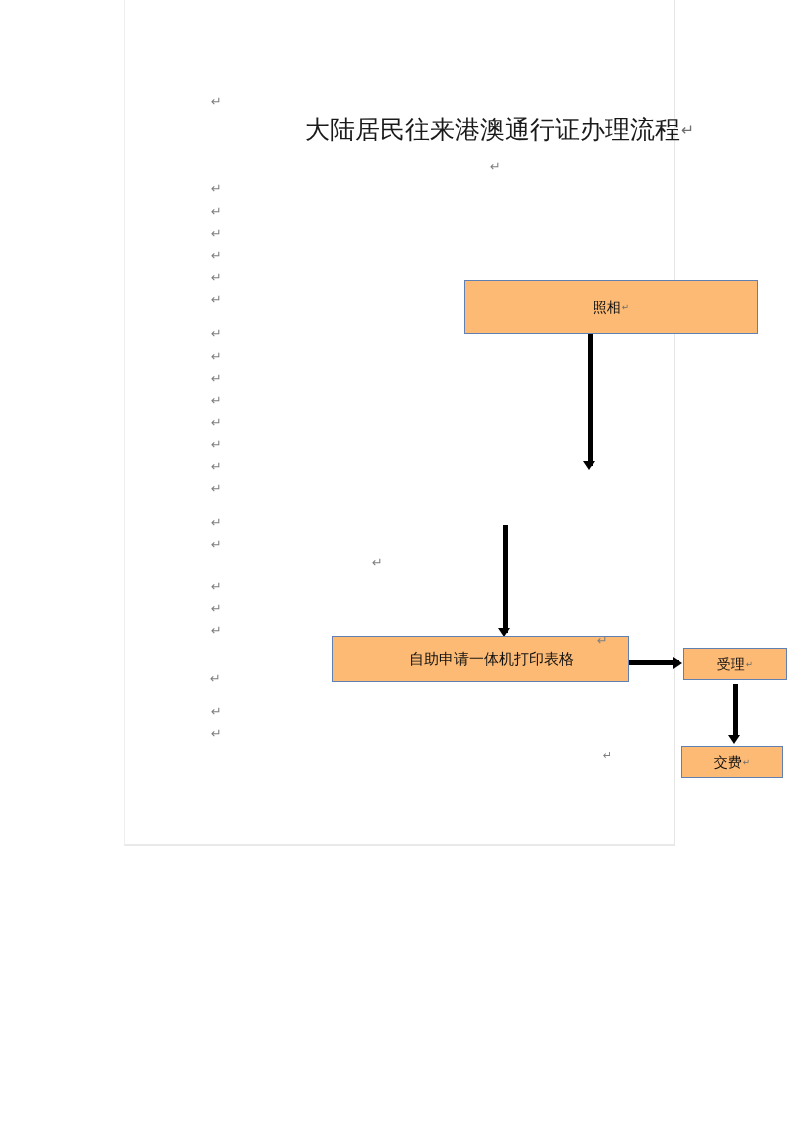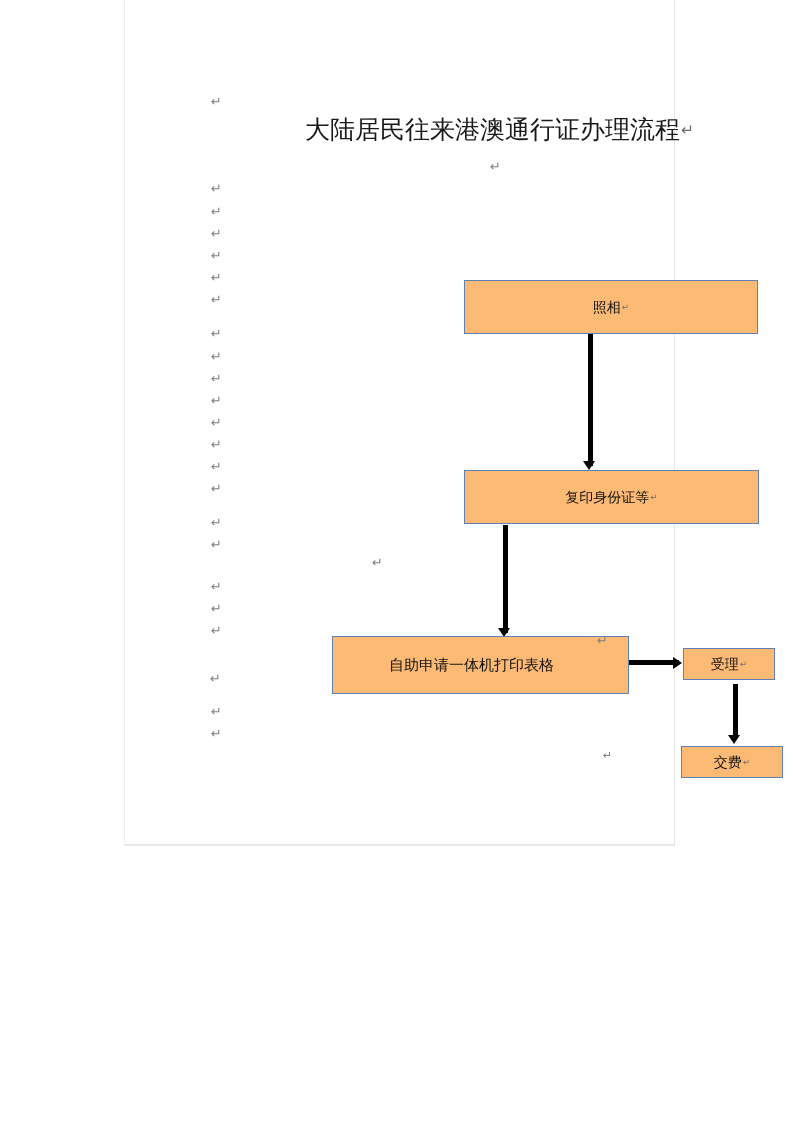--- a/index.html
+++ b/index.html
@@ -76,23 +76,23 @@
     color: #111111;
     font-family: "DejaVu Sans", "Liberation Sans", sans-serif;
   }
   .flow-box .label {
     white-space: nowrap;
     line-height: 1;
   }
 
   #box-photo      { left: 339px; top: 280px; width: 294px; height: 54px; font-size: 14px; }
   #box-copy-id    { left: 339px; top: 470px; width: 295px; height: 54px; font-size: 14px; }
-  #box-kiosk      { left: 207px; top: 636px; width: 297px; height: 58px; font-size: 15px;
-                    justify-content: flex-start; padding-left: 56px; }
-  #box-accept     { left: 558px; top: 648px; width: 92px; height: 32px; font-size: 14px; }
+  #box-kiosk      { left: 207px; top: 636px; width: 297px; height: 46px; font-size: 15px;
+                    justify-content: flex-start; padding-left: 76px; }
+  #box-accept     { left: 558px; top: 648px; width: 104px; height: 32px; font-size: 14px; }
   #box-pay        { left: 556px; top: 746px; width: 102px; height: 32px; font-size: 14px; }
 
   
   .arrow-v, .arrow-h {
     position: absolute;
     background: #000000;
   }
   .arrow-v { width: 5px; }
   .arrow-h { height: 5px; }
   .arrow-head-down {
@@ -133,23 +133,20 @@
 
   <span class="pilcrow" style="left:365px; top:160px;">↵</span>
 
   <div class="flow-box" id="box-photo">
     <span class="label"><span>照相</span><span class="pilcrow inline">↵</span></span>
   </div>
 
   <div class="arrow-v" id="arrow1-shaft"></div>
   <div class="arrow-head-down" id="arrow1-head"></div>
 
-  <div class="flow-box" id="box-copy-id">
-    <span class="label"><span>复印身份证等</span><span class="pilcrow inline">↵</span></span>
-  </div>
 
   <div class="arrow-v" id="arrow2-shaft"></div>
   <div class="arrow-head-down" id="arrow2-head"></div>
   <span class="pilcrow" style="left:247px; top:556px;">↵</span>
 
   <div class="flow-box" id="box-kiosk">
     <span class="label">自助申请一体机打印表格</span>
   </div>
   <span class="pilcrow" style="left:85px; top:672px;">↵</span>
 

